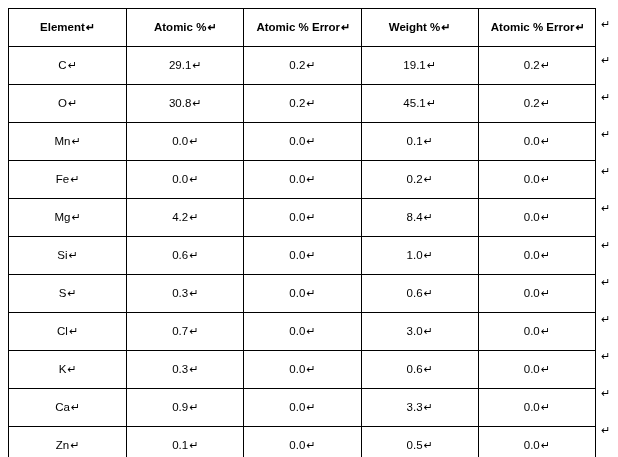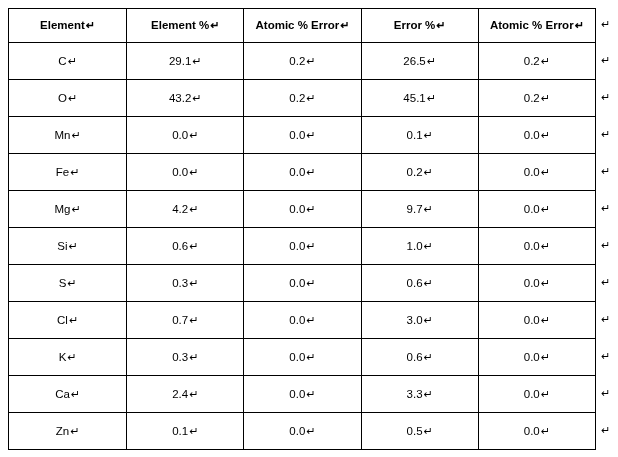--- a/index.html
+++ b/index.html
@@ -29,21 +29,21 @@
     width: 588px;
     border-collapse: collapse;
     table-layout: fixed;
   }
   table.data-table th,
   table.data-table td {
     border: 1px solid #000000;
     text-align: center;
     vertical-align: middle;
     font-size: 11.5px;
-    padding: 0;
+    padding: 12px;
     height: 37px;
     box-sizing: border-box;
   }
   table.data-table th {
     font-weight: bold;
     height: 34px;
   }
   table.data-table td {
     font-weight: normal;
   }
@@ -91,44 +91,44 @@
       <col class="c-col">
       <col class="c-col">
       <col class="c-col">
     </colgroup>
     <thead>
       <tr>
         <th>
           <span class="cell-inner"><span>Element</span><span class="pmark">↵</span></span>
         </th>
         <th>
-          <span class="cell-inner"><span>Element %</span><span class="pmark">↵</span></span>
+          <span class="cell-inner"><span>Atomic %</span><span class="pmark">↵</span></span>
         </th>
         <th>
           <span class="cell-inner"><span>Atomic % Error</span><span class="pmark">↵</span></span>
         </th>
         <th>
-          <span class="cell-inner"><span>Error %</span><span class="pmark">↵</span></span>
+          <span class="cell-inner"><span>Weight %</span><span class="pmark">↵</span></span>
         </th>
         <th>
           <span class="cell-inner"><span>Atomic % Error</span><span class="pmark">↵</span></span>
         </th>
       </tr>
     </thead>
     <tbody>
       <tr>
         <td><span class="cell-inner"><span>C</span><span class="pmark">↵</span></span></td>
         <td><span class="cell-inner"><span>29.1</span><span class="pmark">↵</span></span></td>
         <td><span class="cell-inner"><span>0.2</span><span class="pmark">↵</span></span></td>
-        <td><span class="cell-inner"><span>26.5</span><span class="pmark">↵</span></span></td>
+        <td><span class="cell-inner"><span>19.1</span><span class="pmark">↵</span></span></td>
         <td><span class="cell-inner"><span>0.2</span><span class="pmark">↵</span></span></td>
       </tr>
       <tr>
         <td><span class="cell-inner"><span>O</span><span class="pmark">↵</span></span></td>
-        <td><span class="cell-inner"><span>43.2</span><span class="pmark">↵</span></span></td>
+        <td><span class="cell-inner"><span>30.8</span><span class="pmark">↵</span></span></td>
         <td><span class="cell-inner"><span>0.2</span><span class="pmark">↵</span></span></td>
         <td><span class="cell-inner"><span>45.1</span><span class="pmark">↵</span></span></td>
         <td><span class="cell-inner"><span>0.2</span><span class="pmark">↵</span></span></td>
       </tr>
       <tr>
         <td><span class="cell-inner"><span>Mn</span><span class="pmark">↵</span></span></td>
         <td><span class="cell-inner"><span>0.0</span><span class="pmark">↵</span></span></td>
         <td><span class="cell-inner"><span>0.0</span><span class="pmark">↵</span></span></td>
         <td><span class="cell-inner"><span>0.1</span><span class="pmark">↵</span></span></td>
         <td><span class="cell-inner"><span>0.0</span><span class="pmark">↵</span></span></td>
@@ -137,21 +137,21 @@
         <td><span class="cell-inner"><span>Fe</span><span class="pmark">↵</span></span></td>
         <td><span class="cell-inner"><span>0.0</span><span class="pmark">↵</span></span></td>
         <td><span class="cell-inner"><span>0.0</span><span class="pmark">↵</span></span></td>
         <td><span class="cell-inner"><span>0.2</span><span class="pmark">↵</span></span></td>
         <td><span class="cell-inner"><span>0.0</span><span class="pmark">↵</span></span></td>
       </tr>
       <tr>
         <td><span class="cell-inner"><span>Mg</span><span class="pmark">↵</span></span></td>
         <td><span class="cell-inner"><span>4.2</span><span class="pmark">↵</span></span></td>
         <td><span class="cell-inner"><span>0.0</span><span class="pmark">↵</span></span></td>
-        <td><span class="cell-inner"><span>9.7</span><span class="pmark">↵</span></span></td>
+        <td><span class="cell-inner"><span>8.4</span><span class="pmark">↵</span></span></td>
         <td><span class="cell-inner"><span>0.0</span><span class="pmark">↵</span></span></td>
       </tr>
       <tr>
         <td><span class="cell-inner"><span>Si</span><span class="pmark">↵</span></span></td>
         <td><span class="cell-inner"><span>0.6</span><span class="pmark">↵</span></span></td>
         <td><span class="cell-inner"><span>0.0</span><span class="pmark">↵</span></span></td>
         <td><span class="cell-inner"><span>1.0</span><span class="pmark">↵</span></span></td>
         <td><span class="cell-inner"><span>0.0</span><span class="pmark">↵</span></span></td>
       </tr>
       <tr>
@@ -170,21 +170,21 @@
       </tr>
       <tr>
         <td><span class="cell-inner"><span>K</span><span class="pmark">↵</span></span></td>
         <td><span class="cell-inner"><span>0.3</span><span class="pmark">↵</span></span></td>
         <td><span class="cell-inner"><span>0.0</span><span class="pmark">↵</span></span></td>
         <td><span class="cell-inner"><span>0.6</span><span class="pmark">↵</span></span></td>
         <td><span class="cell-inner"><span>0.0</span><span class="pmark">↵</span></span></td>
       </tr>
       <tr>
         <td><span class="cell-inner"><span>Ca</span><span class="pmark">↵</span></span></td>
-        <td><span class="cell-inner"><span>2.4</span><span class="pmark">↵</span></span></td>
+        <td><span class="cell-inner"><span>0.9</span><span class="pmark">↵</span></span></td>
         <td><span class="cell-inner"><span>0.0</span><span class="pmark">↵</span></span></td>
         <td><span class="cell-inner"><span>3.3</span><span class="pmark">↵</span></span></td>
         <td><span class="cell-inner"><span>0.0</span><span class="pmark">↵</span></span></td>
       </tr>
       <tr>
         <td><span class="cell-inner"><span>Zn</span><span class="pmark">↵</span></span></td>
         <td><span class="cell-inner"><span>0.1</span><span class="pmark">↵</span></span></td>
         <td><span class="cell-inner"><span>0.0</span><span class="pmark">↵</span></span></td>
         <td><span class="cell-inner"><span>0.5</span><span class="pmark">↵</span></span></td>
         <td><span class="cell-inner"><span>0.0</span><span class="pmark">↵</span></span></td>

